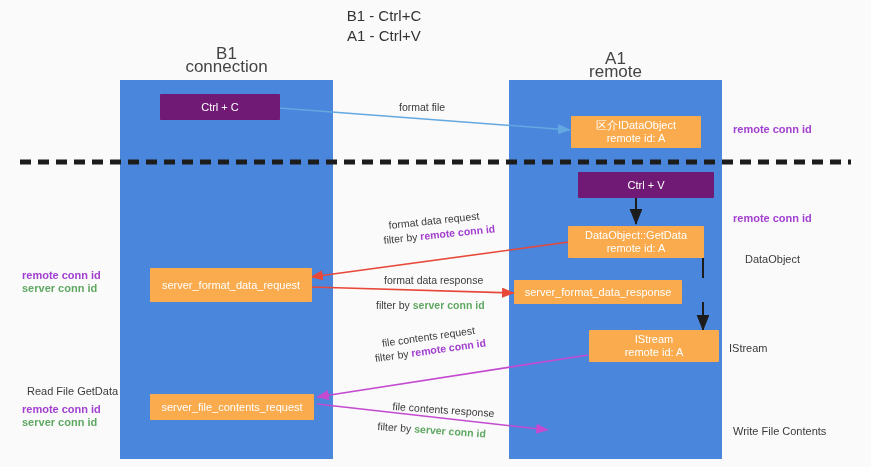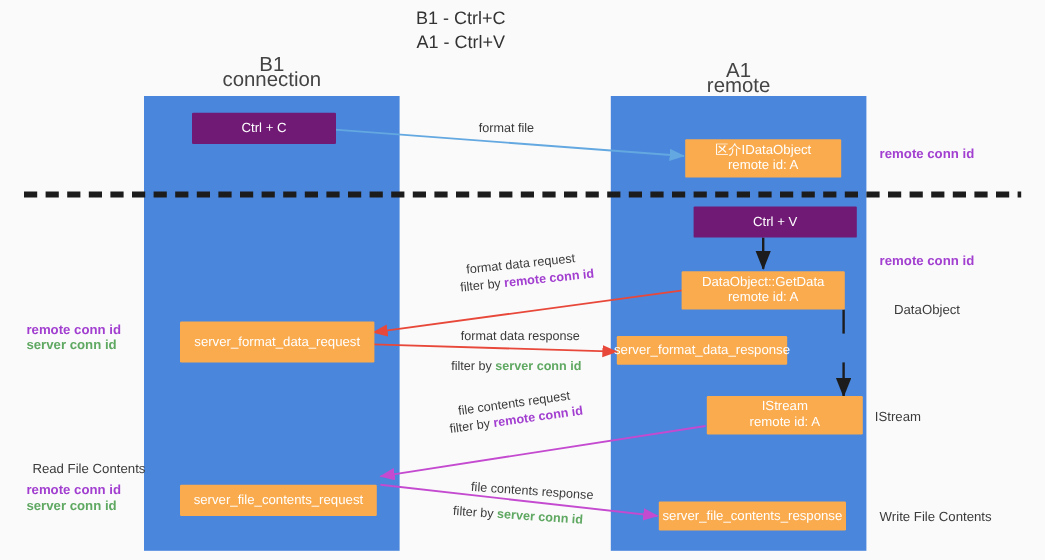--- a/index.html
+++ b/index.html
@@ -147,43 +147,42 @@
   <div class="node orange" style="left:571px;  top:116px; width:130px; height:32px;">区介IDataObject
 remote id: A</div>
 
   <div class="node green" style="left:578px;  top:172px; width:136px; height:26px;">Ctrl + V</div>
 
   <div class="node orange" style="left:568px;  top:226px; width:136px; height:32px;">DataObject::GetData
 remote id: A</div>
 
   <div class="node orange" style="left:150px;  top:268px; width:162px; height:34px;">server_format_data_request</div>
 
-  <div class="node orange" style="left:514px;  top:280px; width:142px; height:24px;">server_format_data_response</div>
+  <div class="node orange" style="left:514px;  top:280px; width:168px; height:24px;">server_format_data_response</div>
 
   <div class="node orange" style="left:589px;  top:330px; width:130px; height:32px;">IStream
 remote id: A</div>
 
-  <div class="node orange" style="left:150px;  top:404px; width:164px; height:26px;">server_file_contents_request</div>
+  <div class="node orange" style="left:150px;  top:394px; width:164px; height:26px;">server_file_contents_request</div>
 
-  <div class="node orange" style="left:549px;  top:418px; width:156px; height:24px;">server_file_contents_response</div>
 
   <div class="side-label c-purple" style="left:733px; top:122px;">remote conn id</div>
 
   <div class="side-label c-purple" style="left:733px; top:211px;">remote conn id</div>
 
   <div class="side-label c-dark" style="left:729px; top:252px;margin-left:16px;">DataObject</div>
 
   <div class="side-label c-dark" style="left:729px; top:341px;">IStream</div>
 
   <div class="side-label c-dark" style="left:733px; top:424px;">Write File Contents</div>
 
   <div class="side-label c-purple" style="left:22px; top:268px;">remote conn id</div>
   <div class="side-label c-green" style="left:22px; top:281px;">server conn id</div>
 
-  <div class="side-label c-dark" style="left:27px; top:384px;">Read File Contents</div>
+  <div class="side-label c-dark" style="left:27px; top:384px;">Read File GetData</div>
   <div class="side-label c-purple" style="left:22px; top:402px;">remote conn id</div>
   <div class="side-label c-green" style="left:22px; top:415px;">server conn id</div>
 
   <div class="edge-label" style="left:399px; top:101px;">format file</div>
 
   <div class="edge-label" style="left:388px; top:219px; transform: rotate(-6deg);">format data request</div>
   <div class="edge-label" style="left:383px; top:234px; transform: rotate(-6deg);"><span>filter by </span><span class="lbl-purple">remote conn id</span></div>
 
   <div class="edge-label" style="left:384px; top:274px;">format data response</div>
   <div class="edge-label" style="left:376px; top:299px;"><span>filter by </span><span class="lbl-green">server conn id</span></div>

